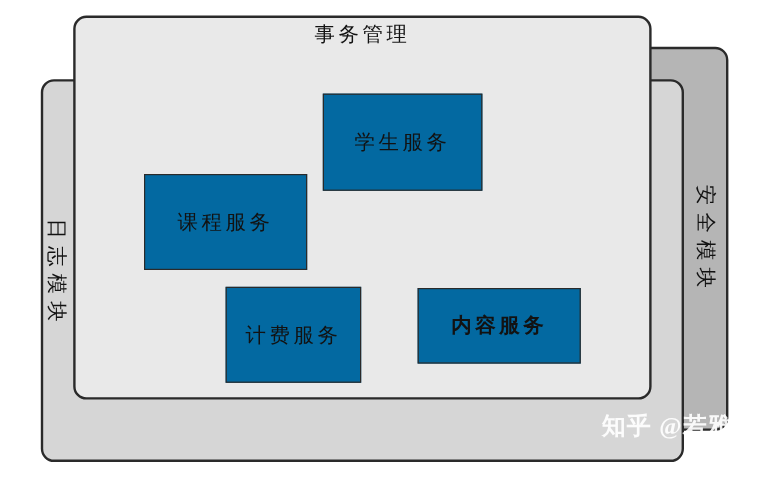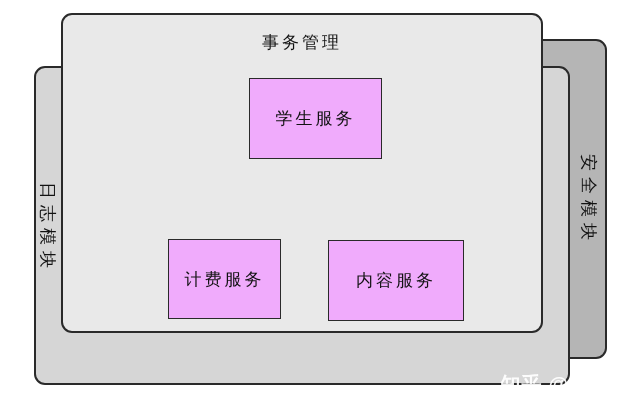--- a/index.html
+++ b/index.html
@@ -31,61 +31,62 @@
     z-index: 2;
   }
   .panel.front {
     left: 61px; top: 13px;
     width: 482px; height: 320px;
     background: #e9e9e9;
     z-index: 3;
   }
   .panel-title {
     width: 100%;
-    padding-top: 16px;
+    padding-top: 2px;
     text-align: center;
     font-size: 17px;
     letter-spacing: 3px;
     color: #121212;
   }
   .service-box {
     position: absolute;
     z-index: 4;
-    background: #f0abfc;
+    background: #0369a1;
     border: 1.5px solid #2a2a2a;
     box-sizing: border-box;
     display: flex;
     align-items: center;
     justify-content: center;
     font-size: 17px;
     letter-spacing: 3px;
     color: #121212;
+    margin-left: 20px;
   }
   .box-student  { left: 249px; top:  78px; width: 133px; height: 81px; }
   .box-course   { left: 100px; top: 145px; width: 136px; height: 80px; }
   .box-lecturer { left: 396px; top: 146px; width: 136px; height: 78px; }
   .box-billing  { left: 168px; top: 239px; width: 113px; height: 80px; }
-  .box-content  { left: 328px; top: 240px; width: 136px; height: 81px; }
+  .box-content  { left: 328px; top: 240px; width: 136px; height: 63px; font-weight: bold; }
   .vlabel {
     position: absolute;
     z-index: 4;
     white-space: nowrap;
     font-size: 17px;
     letter-spacing: 6px;
     color: #121212;
     transform: translate(-50%, -50%) rotate(90deg);
   }
   .vlabel.log-label      { left: 47px;  top: 228px; }
   .vlabel.security-label { left: 588px; top: 200px; }
   .watermark {
     position: absolute;
     z-index: 5;
     right: 8px;
-    top: 371px;
-    font-family: Liberation Sans, sans-serif;
+    top: 342px;
+    font-family: Liberation Serif, serif;
     font-size: 20px;
     font-weight: bold;
     letter-spacing: 1px;
     color: rgba(255, 255, 255, 0.92);
   }
   .watermark .handle { margin-left: 6px; }
 </style>
 </head>
 <body>
 
@@ -98,20 +99,21 @@
   <div class="panel front">
     <div class="panel-title">事务管理</div>
   </div>
 
   <span class="vlabel log-label">日志模块</span>
 
   <span class="vlabel security-label">安全模块</span>
 
   <div class="service-box box-student">学生服务</div>
 
+  <div class="service-box box-course">课程服务</div>
 
 
   <div class="service-box box-billing">计费服务</div>
 
   <div class="service-box box-content">内容服务</div>
 
   <div class="watermark">
     <span>知乎</span><span class="handle">@若雅雅</span>
   </div>
 

